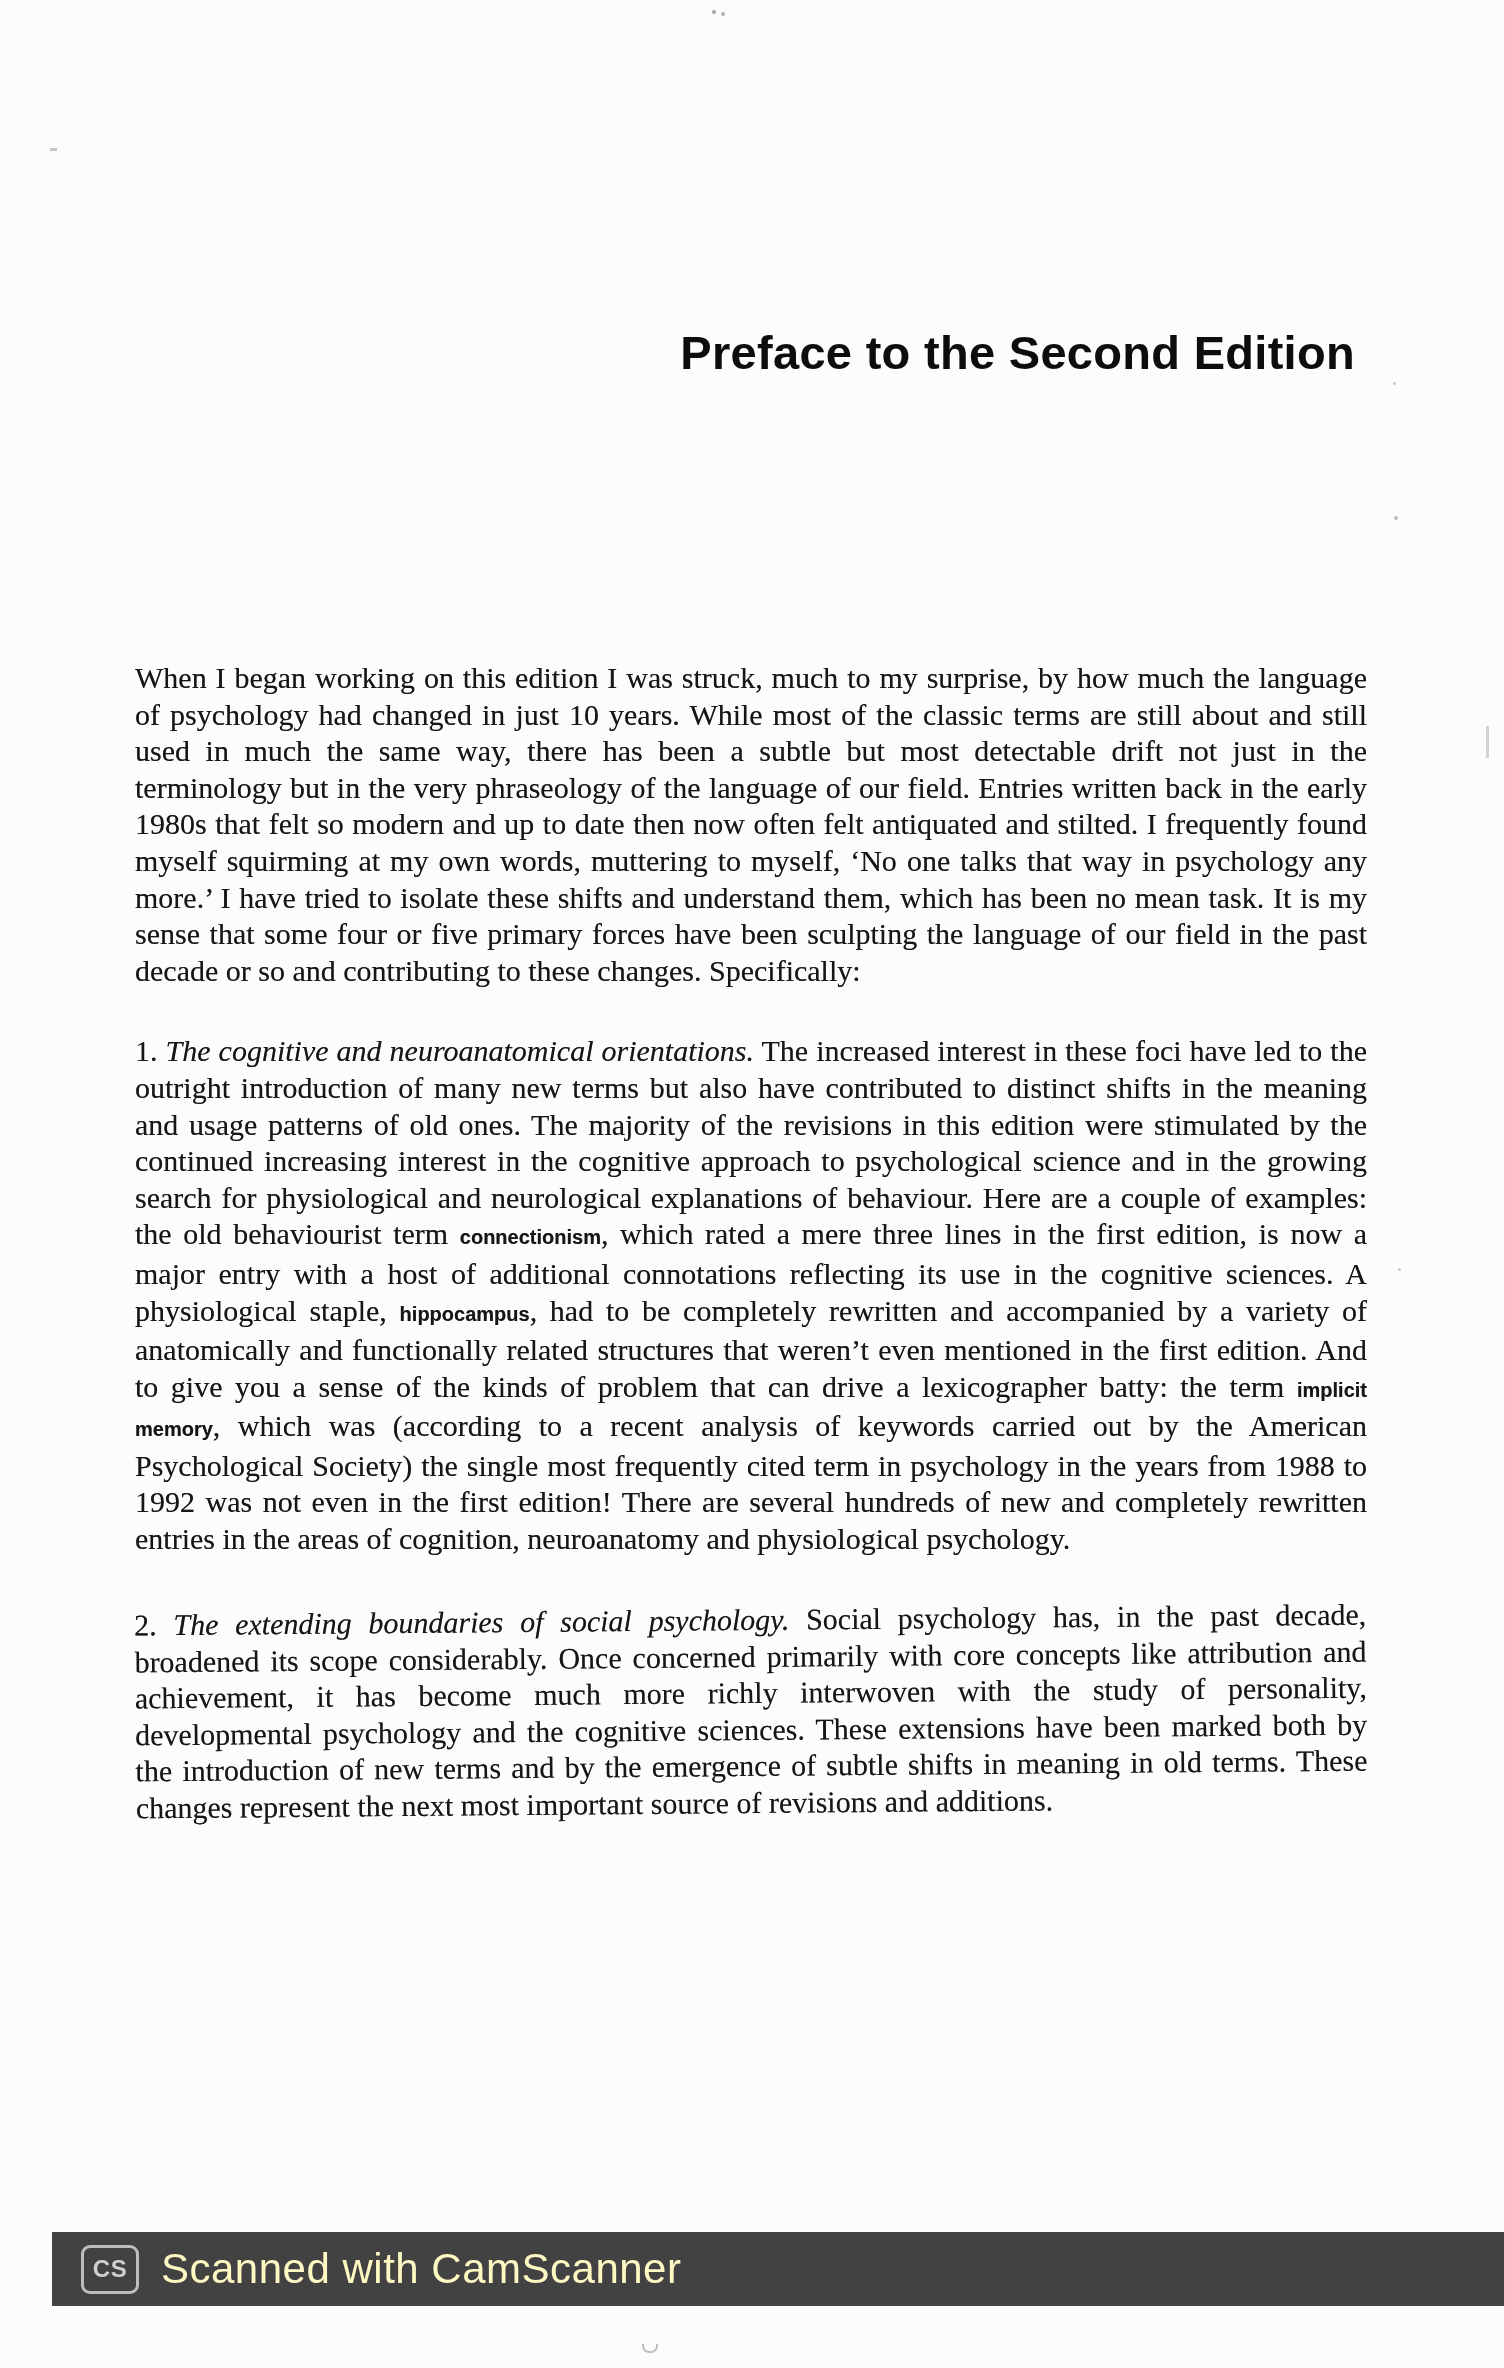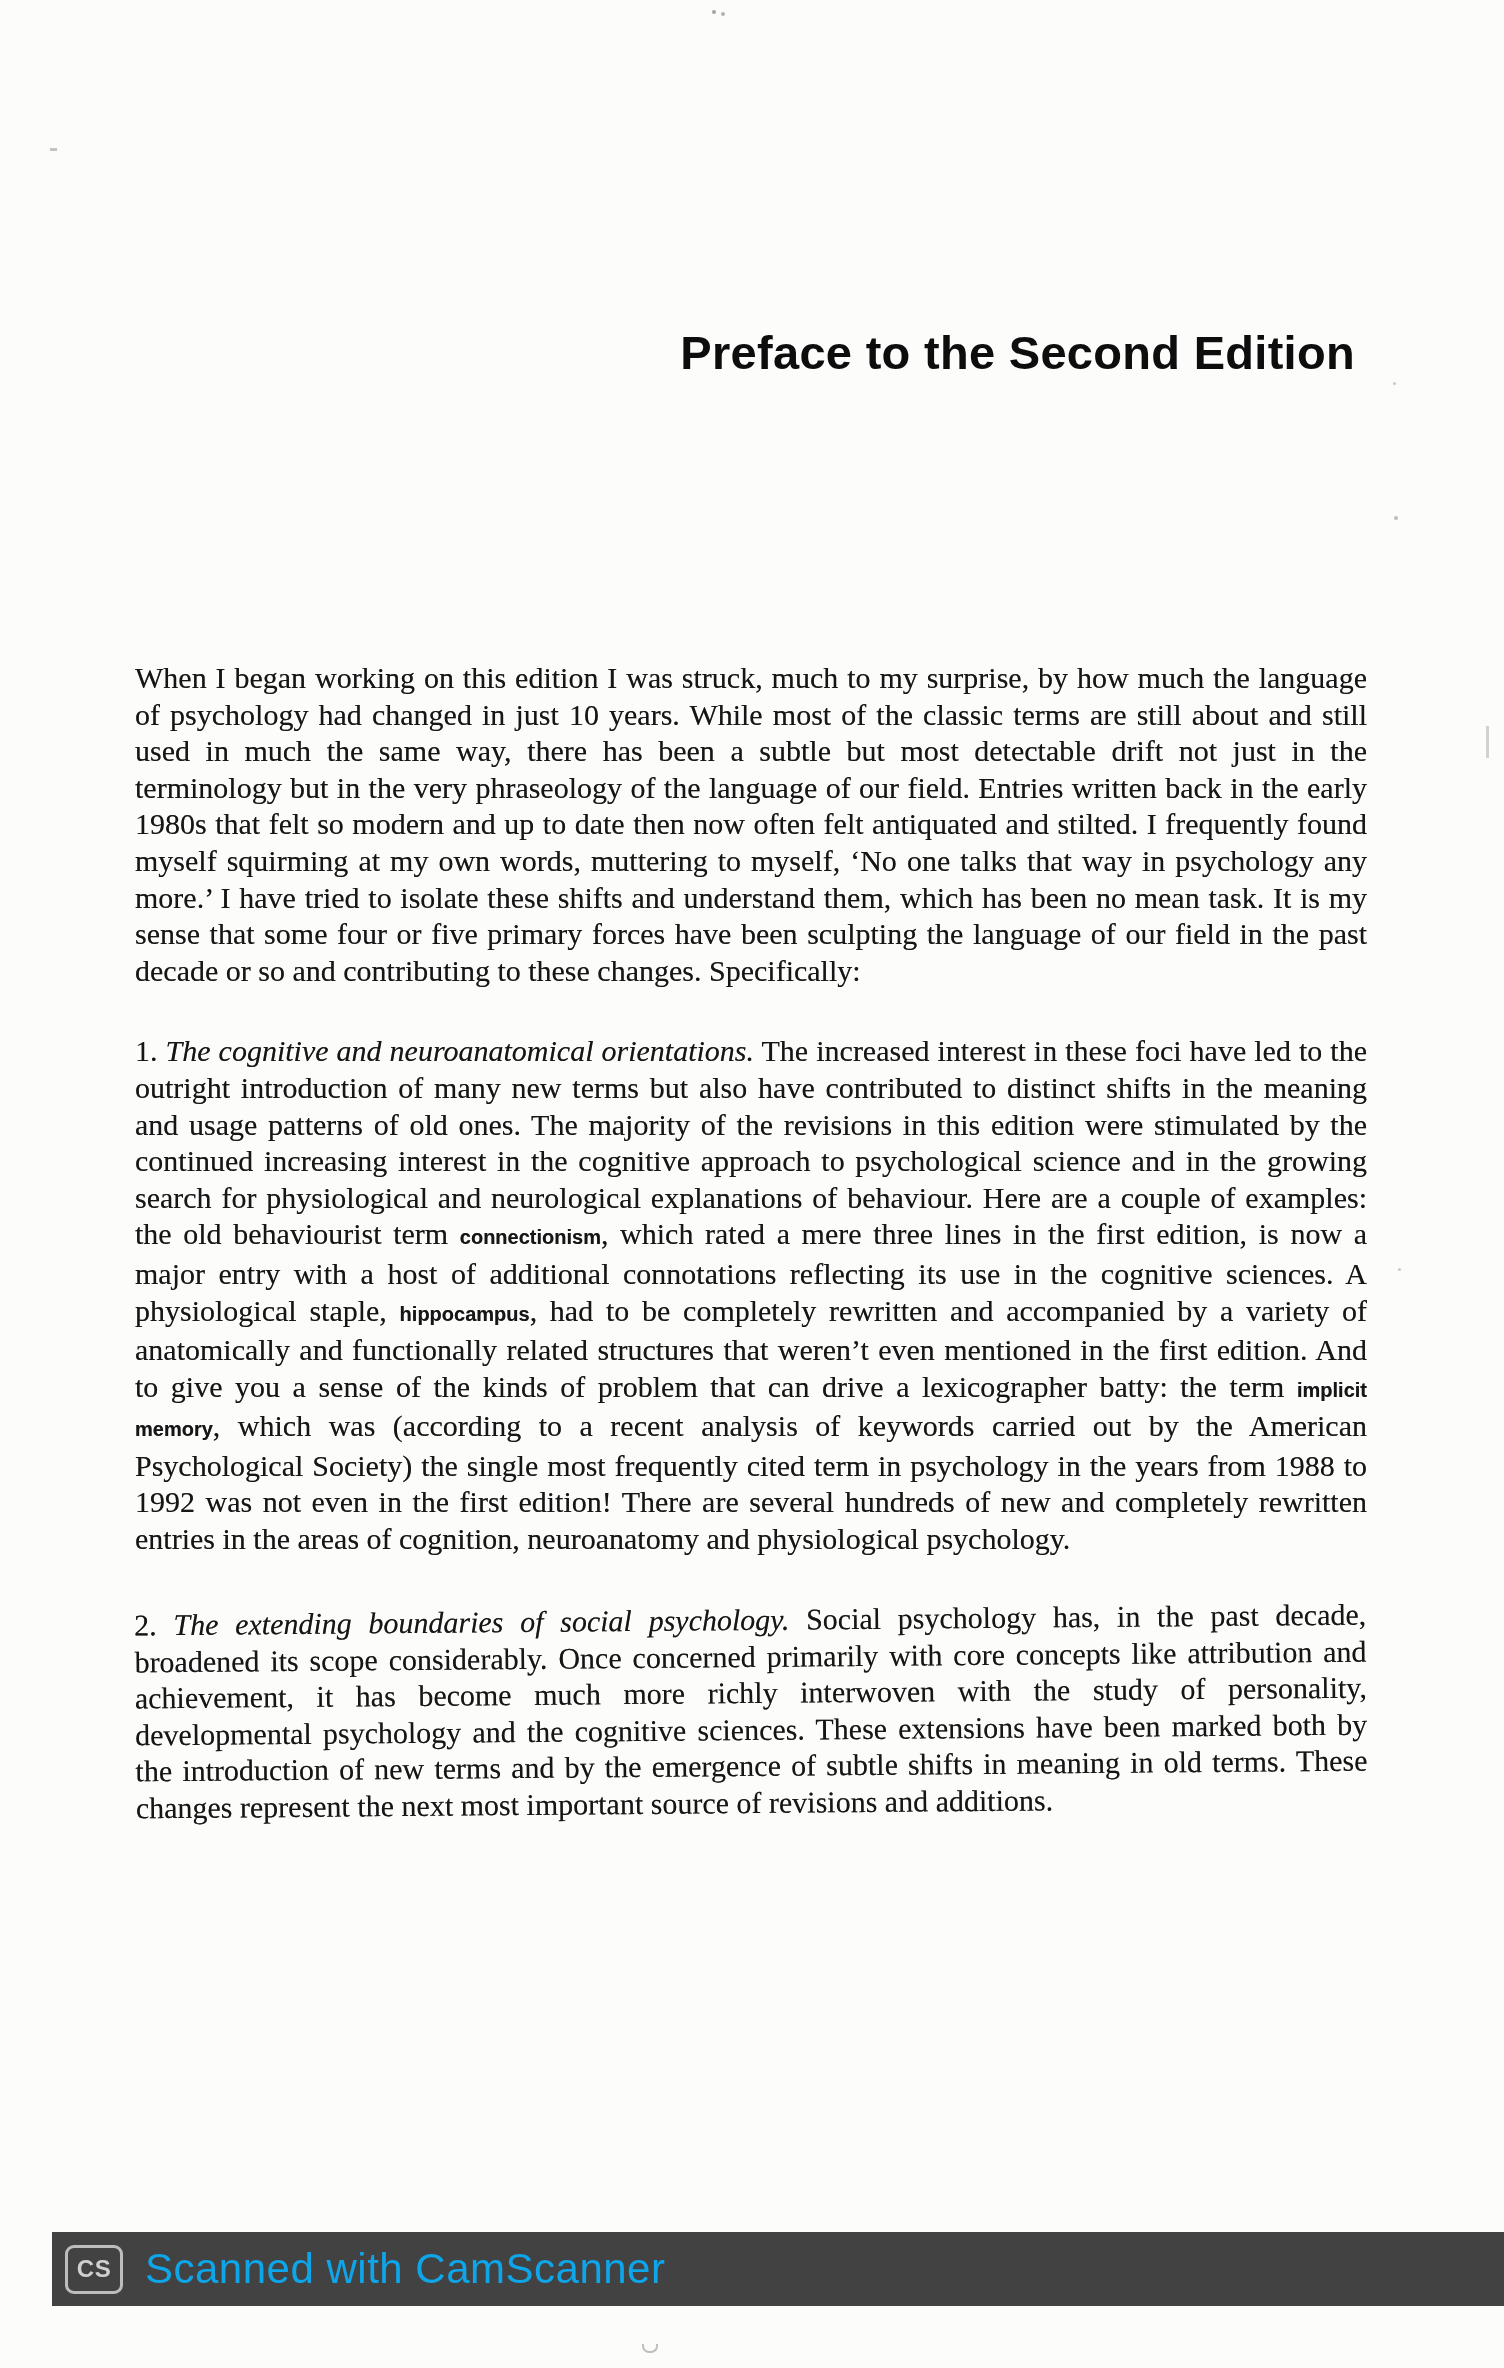--- a/index.html
+++ b/index.html
@@ -56,40 +56,40 @@
   }
   .watermark-bar {
     position: absolute;
     left: 52px;
     right: 0;
     top: 2232px;
     height: 74px;
     background: #424242;
     display: flex;
     align-items: center;
-    padding-left: 13px;
+    padding-left: 29px;
     font-family: "Liberation Sans", sans-serif;
   }
   .cs-badge {
     width: 52px;
     height: 43px;
     flex: 0 0 auto;
     border: 3.5px solid #bdbdbd;
     border-radius: 9px;
     display: flex;
     align-items: center;
     justify-content: center;
     color: #cfcfcf;
     font-weight: 700;
     font-size: 24px;
     letter-spacing: 0.5px;
     margin-right: 22px;
   }
   .wm-text {
-    color: #0ea5e9;
+    color: #fef9c3;
     font-size: 42px;
     letter-spacing: 0.5px;
     white-space: nowrap;
   }
   .artifact { position: absolute; }
   .art-top-dots {
     left: 712px; top: 10px; width: 4px; height: 4px;
     background: #a3a3a3; border-radius: 50%;
     box-shadow: 9px 2px 0 #b3b3b3;
   }

